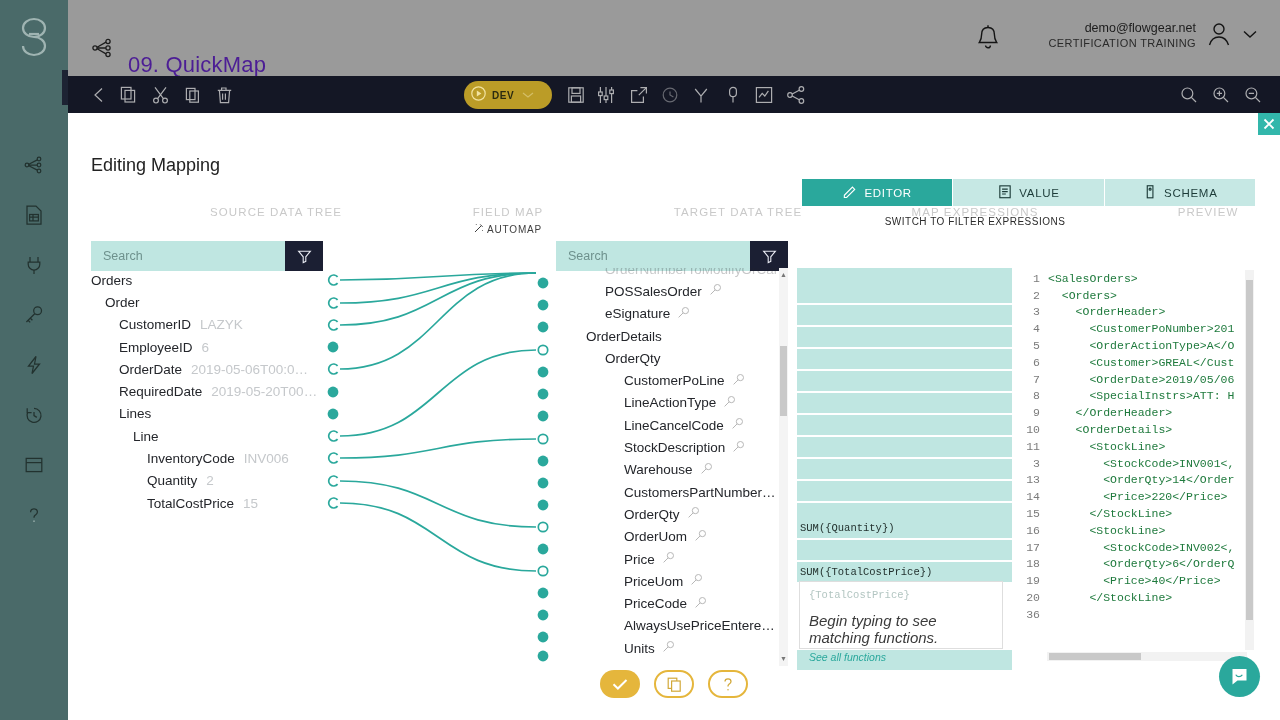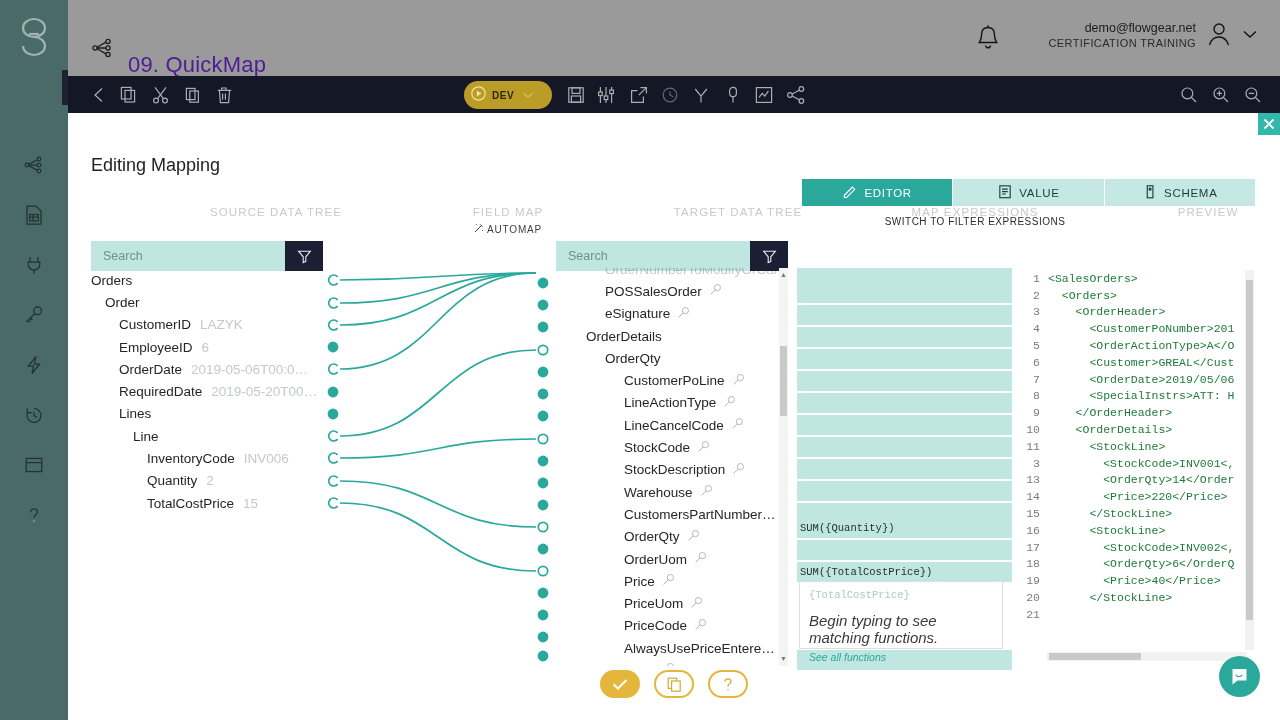--- a/index.html
+++ b/index.html
@@ -504,27 +504,20 @@
           </div>
           <div class="tnode" style="padding-left: 67px;">
             <span class="tname">LineActionType</span>
             <span class="mag"><svg width="13" height="13" viewBox="0 0 13 13" fill="none" stroke="#7b7b7b" stroke-width="1">
                 <circle cx="8.4" cy="4.6" r="3.1"></circle>
                 <path d="M6.2 6.8L1.6 11.4"></path>
               </svg></span>
           </div>
           <div class="tnode" style="padding-left: 67px;">
             <span class="tname">LineCancelCode</span>
-            <span class="mag"><svg width="13" height="13" viewBox="0 0 13 13" fill="none" stroke="#7b7b7b" stroke-width="1">
-                <circle cx="8.4" cy="4.6" r="3.1"></circle>
-                <path d="M6.2 6.8L1.6 11.4"></path>
-              </svg></span>
-          </div>
-          <div class="tnode" style="padding-left: 67px;">
-            <span class="tname">StockCode</span>
             <span class="mag"><svg width="13" height="13" viewBox="0 0 13 13" fill="none" stroke="#7b7b7b" stroke-width="1">
                 <circle cx="8.4" cy="4.6" r="3.1"></circle>
                 <path d="M6.2 6.8L1.6 11.4"></path>
               </svg></span>
           </div>
           <div class="tnode" style="padding-left: 67px;">
             <span class="tname">StockDescription</span>
             <span class="mag"><svg width="13" height="13" viewBox="0 0 13 13" fill="none" stroke="#7b7b7b" stroke-width="1">
                 <circle cx="8.4" cy="4.6" r="3.1"></circle>
                 <path d="M6.2 6.8L1.6 11.4"></path>
@@ -780,21 +773,21 @@
           </div>
           <div class="codeline">
             <span class="gut">19</span>
             <span class="code">        &lt;Price&gt;40&lt;/Price&gt;</span>
           </div>
           <div class="codeline">
             <span class="gut">20</span>
             <span class="code">      &lt;/StockLine&gt;</span>
           </div>
           <div class="codeline">
-            <span class="gut">21</span>
+            <span class="gut">36</span>
             <span class="code"></span>
           </div>
         </div>
     </div>
     <div class="pvscroll-v" style="left:1177px;top:157px">
       <div class="thumb"></div>
     </div>
     <div class="pvscroll-h" style="left:979px;top:539px">
       <div class="thumb"></div>
     </div>

